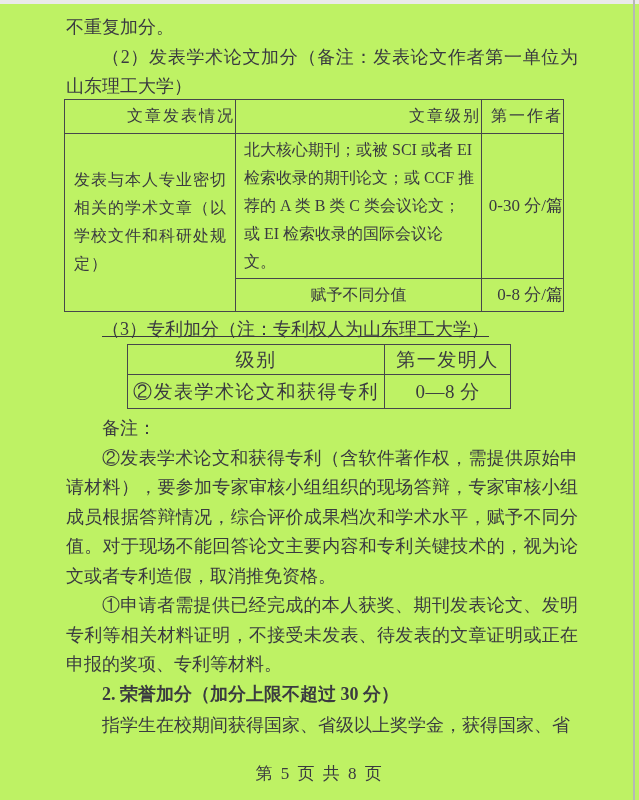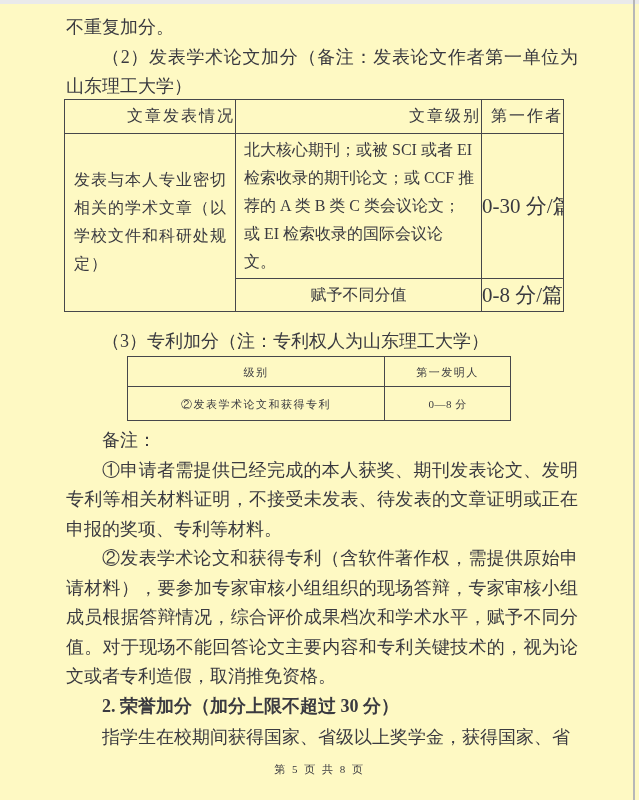--- a/index.html
+++ b/index.html
@@ -1,18 +1,18 @@
 <!DOCTYPE html>
 <html><head>
 <meta charset="utf-8">
 <style>
   html,body { margin:0; padding:0; background:#ffffff; }
   .page {
     position:relative; width:639px; height:800px;
-    background:#fef9c3; overflow:hidden;
+    background:#bef264; overflow:hidden;
     font-family:"Liberation Serif","DejaVu Serif",serif;
     color:#3a3a40;
   }
   .top-strip { position:absolute; top:0; left:0; width:639px; height:4px; background:#eaeaea; }
   .scan-edge-line { position:absolute; top:0; left:633px; width:2px; height:800px; background:#b7b7b7; }
 
   .content {
     position:absolute; top:0; left:66px; width:512px;
     padding-top:13px; font-size:18px; line-height:29.5px;
   }
@@ -28,37 +28,37 @@
     font-size:16px; line-height:28px;
   }
   .paper-table th { letter-spacing:2px; }
   .paper-table .c-center { text-align:center; }
   .paper-table .group-cell {
     text-align:left; vertical-align:middle; padding:0 5px 0 9px; letter-spacing:1px;
   }
   .paper-table .level-cell {
     text-align:left; vertical-align:middle; padding:2px 6px 2px 8px;
   }
-  .paper-table .score-cell { text-align:right; white-space:nowrap; font-size:21px; }
+  .paper-table .score-cell { text-align:right; white-space:nowrap; font-size:17px; }
 
-  .heading3 { margin-top:15px; }
+  .heading3 { margin-top:3px;text-decoration:underline; }
 
   .patent-table {
     width:383px; margin-left:61px;
-    font-size:11px; line-height:26px;
+    font-size:19px; line-height:26px;
   }
   .patent-table th, .patent-table td { text-align:center; letter-spacing:1.5px; }
   .patent-table .score-cell { white-space:nowrap; letter-spacing:0.5px; }
 
   .note-label { margin-top:5px; }
   .honor-para { margin-top:2px; }
 
   .footer {
     position:absolute; top:762px; left:0; width:639px;
-    text-align:center; font-size:11px; letter-spacing:2px; color:#3a3a40;
+    text-align:center; font-size:17px; letter-spacing:2px; color:#3a3a40;
   }
 </style>
 </head>
 <body>
 
 <div class="page">
   <div class="top-strip"></div>
   <div class="scan-edge-line"></div>
 
   <div class="content">
@@ -105,23 +105,23 @@
       </tr>
       <tr style="height:34px;">
         <td>②发表学术论文和获得专利</td>
         <td class="score-cell">0—8 分</td>
       </tr>
     </tbody>
       </table>
 
     <p class="indent note-label">备注：</p>
 
+    <p class="indent">②发表学术论文和获得专利（含软件著作权，需提供原始申请材料），要参加专家审核小组组织的现场答辩，专家审核小组成员根据答辩情况，综合评价成果档次和学术水平，赋予不同分值。对于现场不能回答论文主要内容和专利关键技术的，视为论文或者专利造假，取消推免资格。</p>
+
     <p class="indent">①申请者需提供已经完成的本人获奖、期刊发表论文、发明专利等相关材料证明，不接受未发表、待发表的文章证明或正在申报的奖项、专利等材料。</p>
-
-    <p class="indent">②发表学术论文和获得专利（含软件著作权，需提供原始申请材料），要参加专家审核小组组织的现场答辩，专家审核小组成员根据答辩情况，综合评价成果档次和学术水平，赋予不同分值。对于现场不能回答论文主要内容和专利关键技术的，视为论文或者专利造假，取消推免资格。</p>
 
     <p class="indent bold">2. 荣誉加分（加分上限不超过 30 分）</p>
 
     <p class="indent honor-para">指学生在校期间获得国家、省级以上奖学金，获得国家、省</p>
 
   </div>
 
   <div class="footer">第 5 页 共 8 页</div>
 </div>
 

